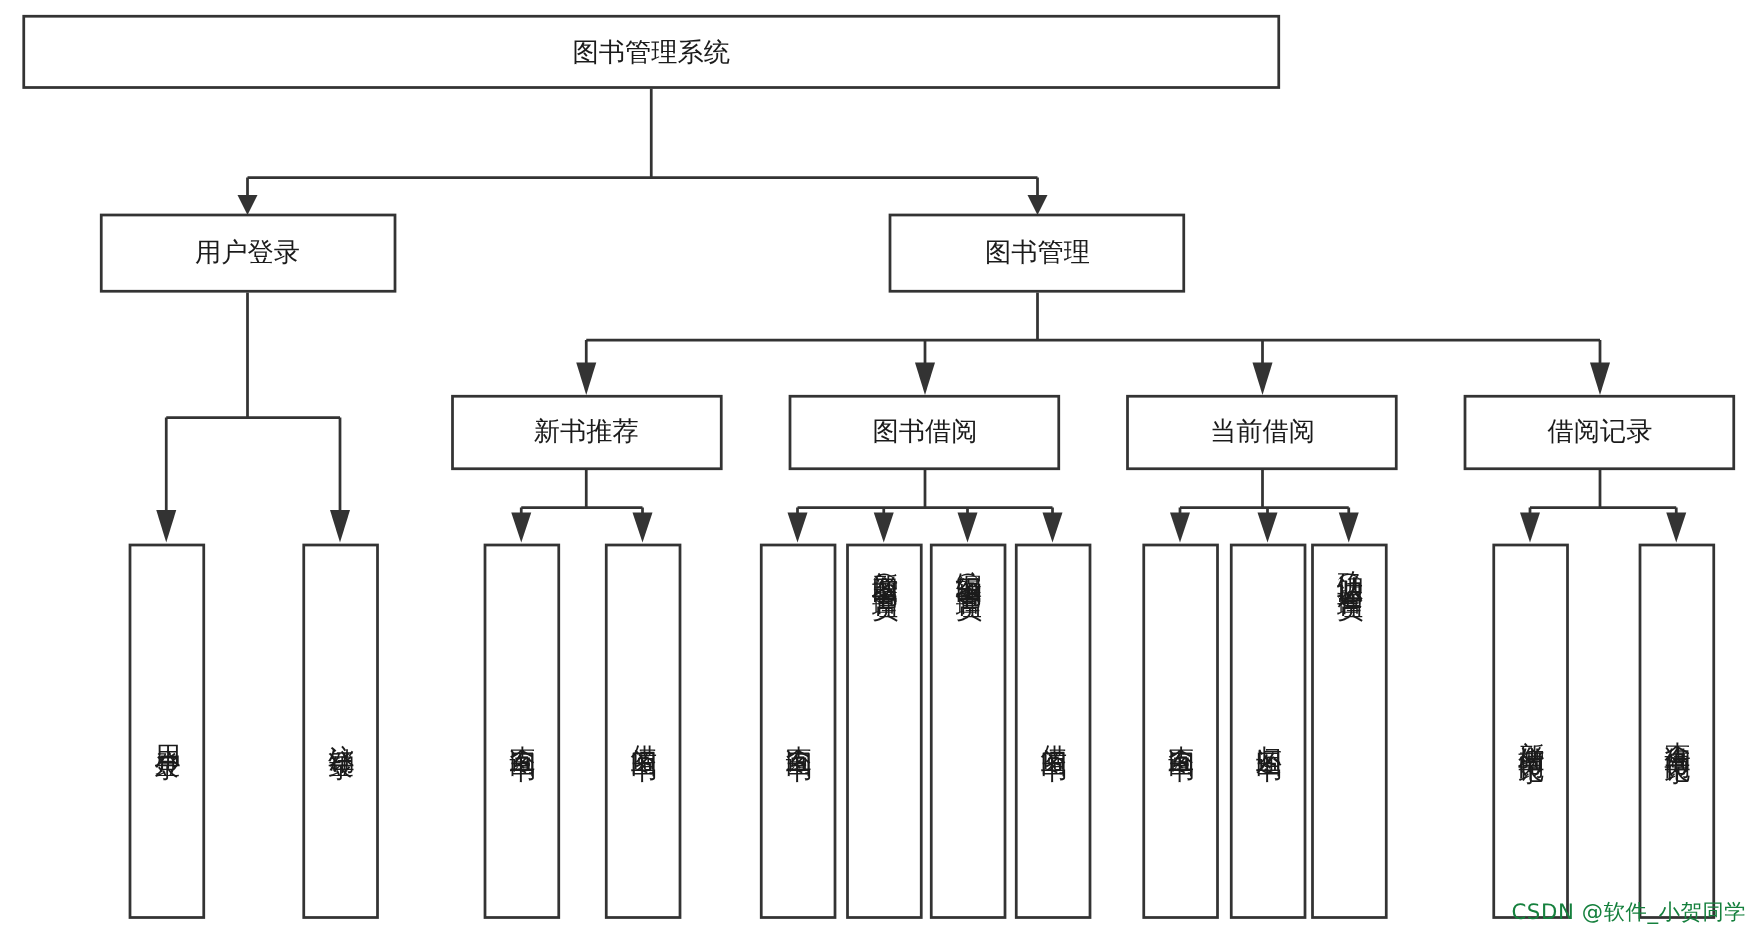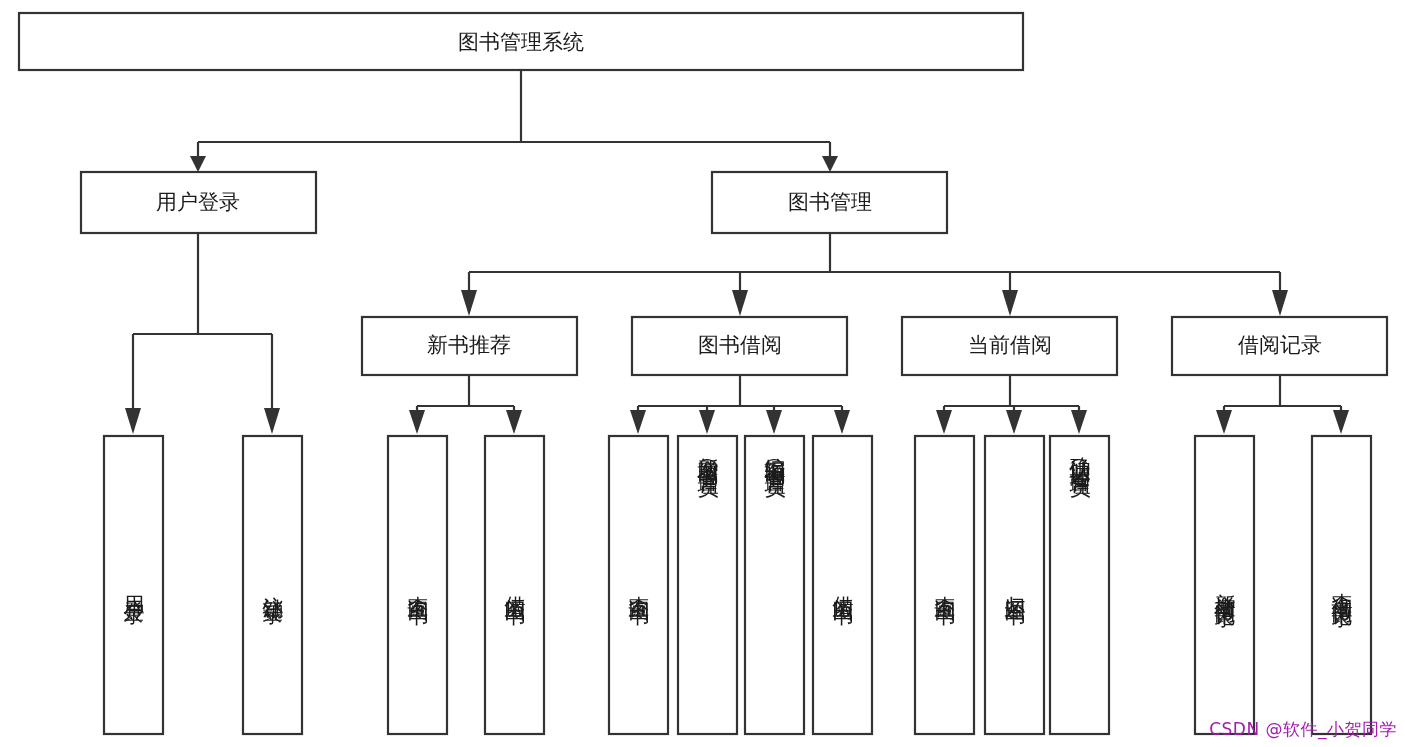--- a/index.html
+++ b/index.html
@@ -72,21 +72,21 @@
     align-items: flex-start;
     padding-top: 4px;
     box-sizing: border-box;
   }
   .watermark {
     position: absolute;
     right: 8px;
     bottom: 6px;
     font-family: "DejaVu Sans", "Liberation Sans", sans-serif;
     font-size: 17px;
-    color: #a21caf;
+    color: #15803d;
     white-space: nowrap;
     letter-spacing: 0.5px;
   }
 </style>
 </head>
 <body>
 
 <div id="diagram-root">
 
   <svg id="flowchart" viewBox="0 0 1405 747">

